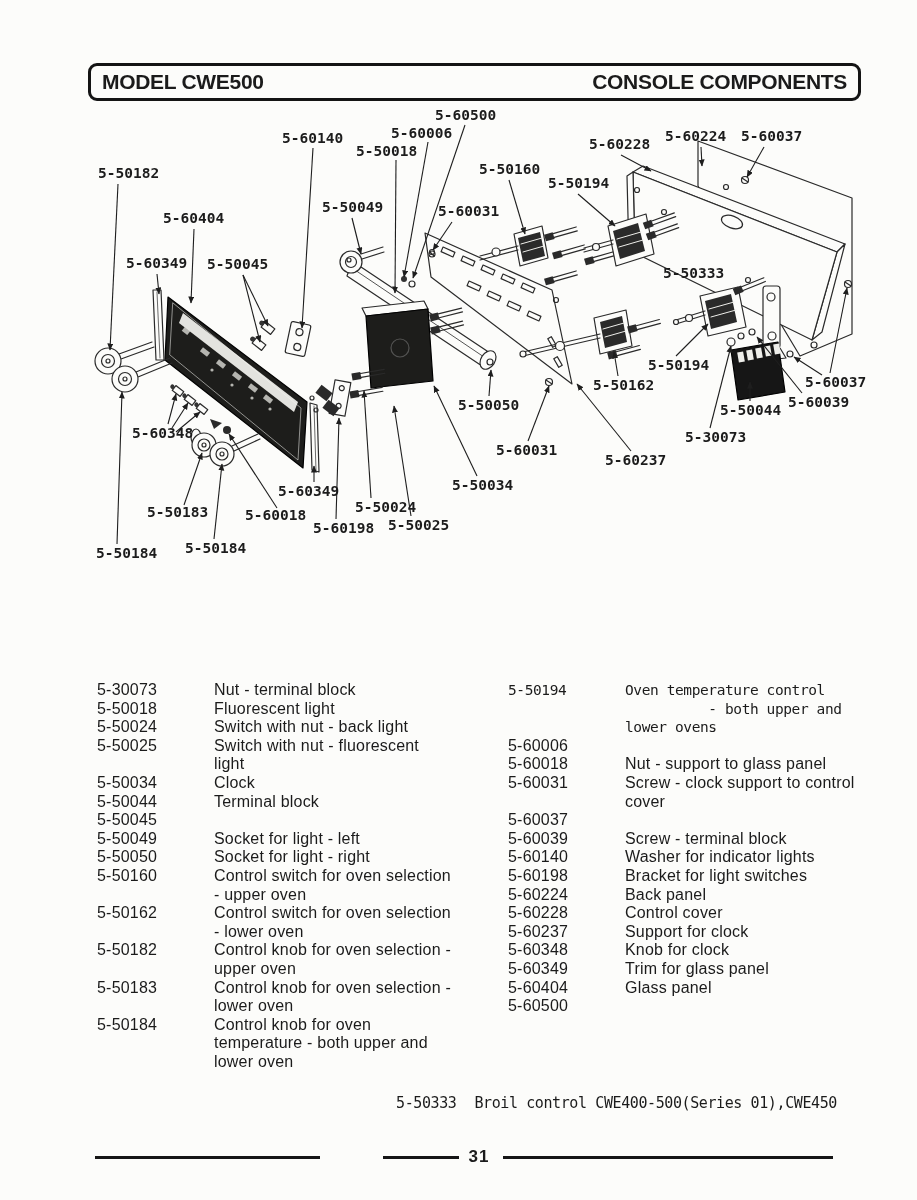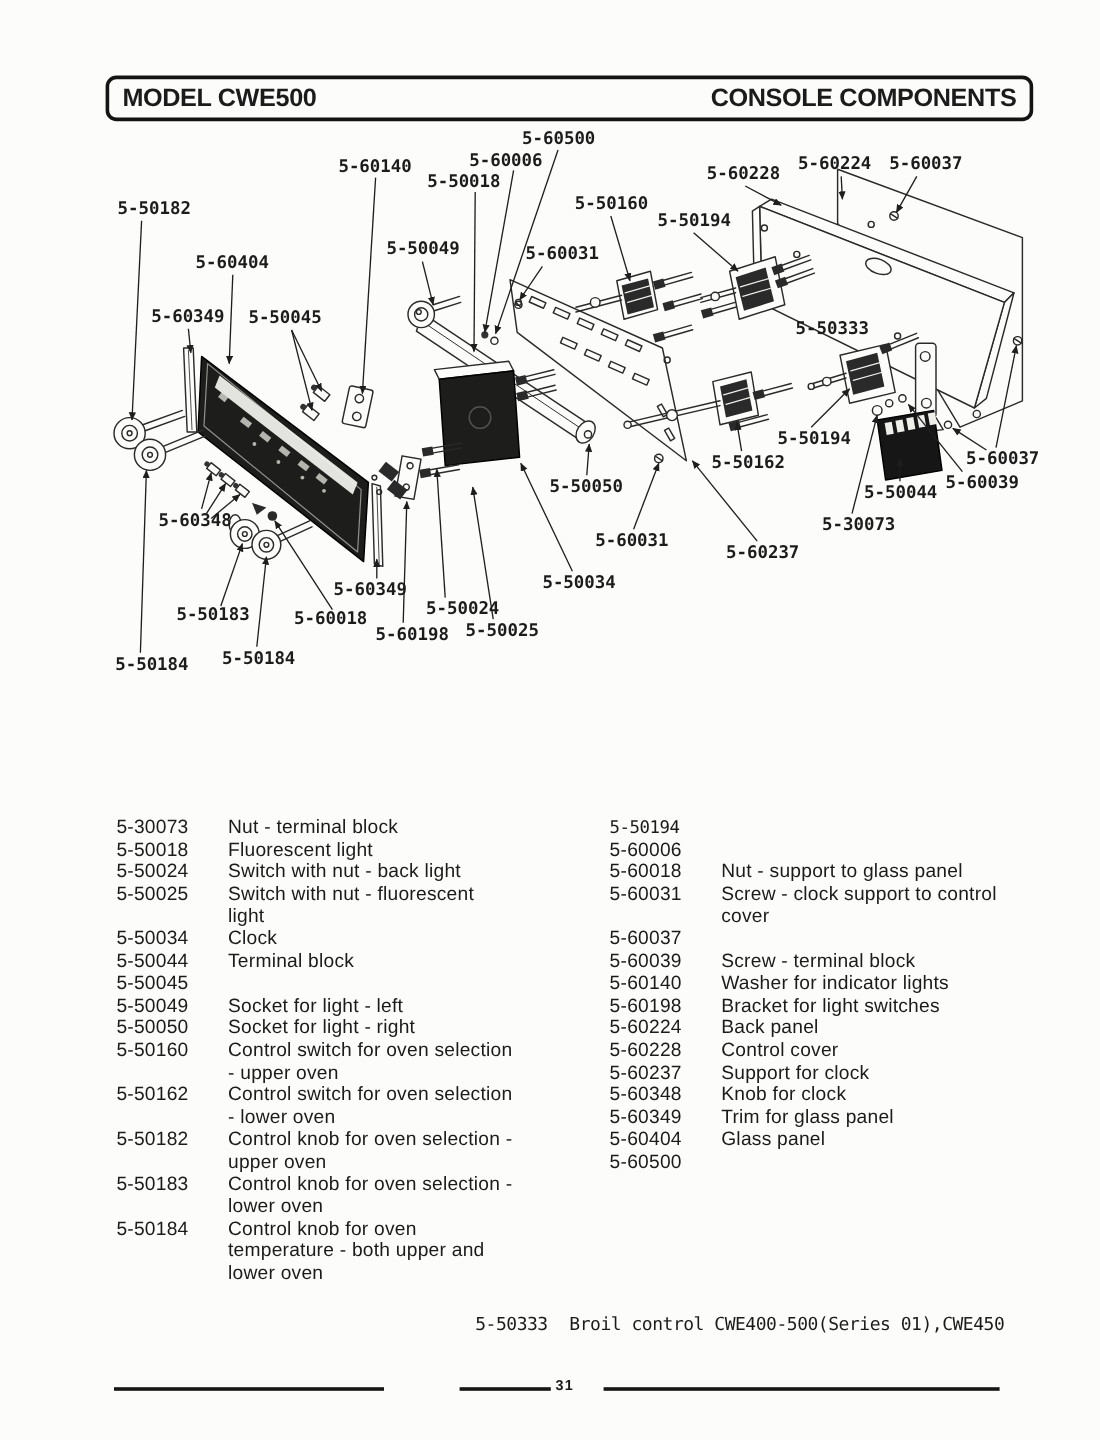--- a/index.html
+++ b/index.html
@@ -12,32 +12,32 @@
   .hdr span{font-size:21px;font-weight:bold;letter-spacing:-0.3px;white-space:nowrap;}
   
   svg.diagram{position:absolute;left:0;top:0;}
   .lbl{font-family:"DejaVu Sans Mono",monospace;font-size:14.5px;font-weight:600;fill:#1c1c1c;}
   
   .col{position:absolute;top:681px;font-size:16px;line-height:18.6px;letter-spacing:0.2px;}
   .col-l{left:97px;width:400px;}
   .col-r{left:508px;width:405px;}
   .prow{display:flex;align-items:flex-start;}
   .pcode{width:93px;flex:none;}
-  .pdesc{white-space:pre-wrap;}
+  .pdesc{white-space:pre-wrap;margin-left:24px;}
   .prow.mono .pcode,.prow.mono .pdesc{font-family:"DejaVu Sans Mono",monospace;font-size:14.5px;letter-spacing:-0.4px;}
   
   .footnote{position:absolute;left:396px;top:1094px;font-family:"DejaVu Sans Mono",monospace;
             font-size:15px;letter-spacing:-0.4px;display:flex;gap:18px;white-space:nowrap;}
   
   .rule{position:absolute;top:1156px;height:3px;background:#161616;}
   .rule1{left:95px;width:225px;}
   .rule2{left:383px;width:76px;}
   .rule3{left:503px;width:330px;}
-  .pageno{position:absolute;left:463px;top:1147px;width:32px;
-          font-size:12px;font-weight:bold;letter-spacing:1px;}
+  .pageno{position:absolute;left:463px;top:1147px;width:32px;text-align:center;
+          font-size:17px;font-weight:bold;letter-spacing:1px;}
 </style>
 </head>
 <body>
 
 <div class="page">
 
   <svg class="diagram" width="917" height="620" viewBox="0 0 917 620">
     <defs>
       <marker id="arr" markerUnits="userSpaceOnUse" markerWidth="9" markerHeight="9" refX="6.5" refY="3" orient="auto">
         <path d="M0,0 L7,3 L0,6 Z" fill="#1e1e1e"></path>
@@ -434,20 +434,23 @@
       <div class="prow">
         <span class="pcode">5-50184</span>
         <span class="pdesc">Control knob for oven
 temperature - both upper and
 lower oven</span>
       </div>
     </div>
   <div class="col col-r" id="col-r">
       <div class="prow mono">
         <span class="pcode">5-50194</span>
+        <span class="pdesc">Oven temperature control
+          - both upper and
+lower ovens</span>
       </div>
       <div class="prow">
         <span class="pcode">5-60006</span>
       </div>
       <div class="prow">
         <span class="pcode">5-60018</span>
         <span class="pdesc">Nut - support to glass panel</span>
       </div>
       <div class="prow">
         <span class="pcode">5-60031</span>

